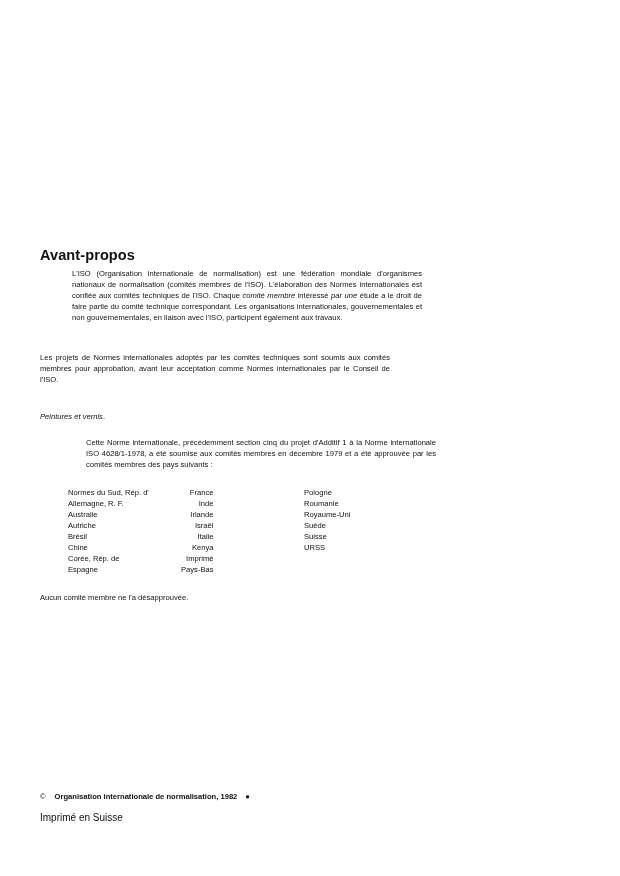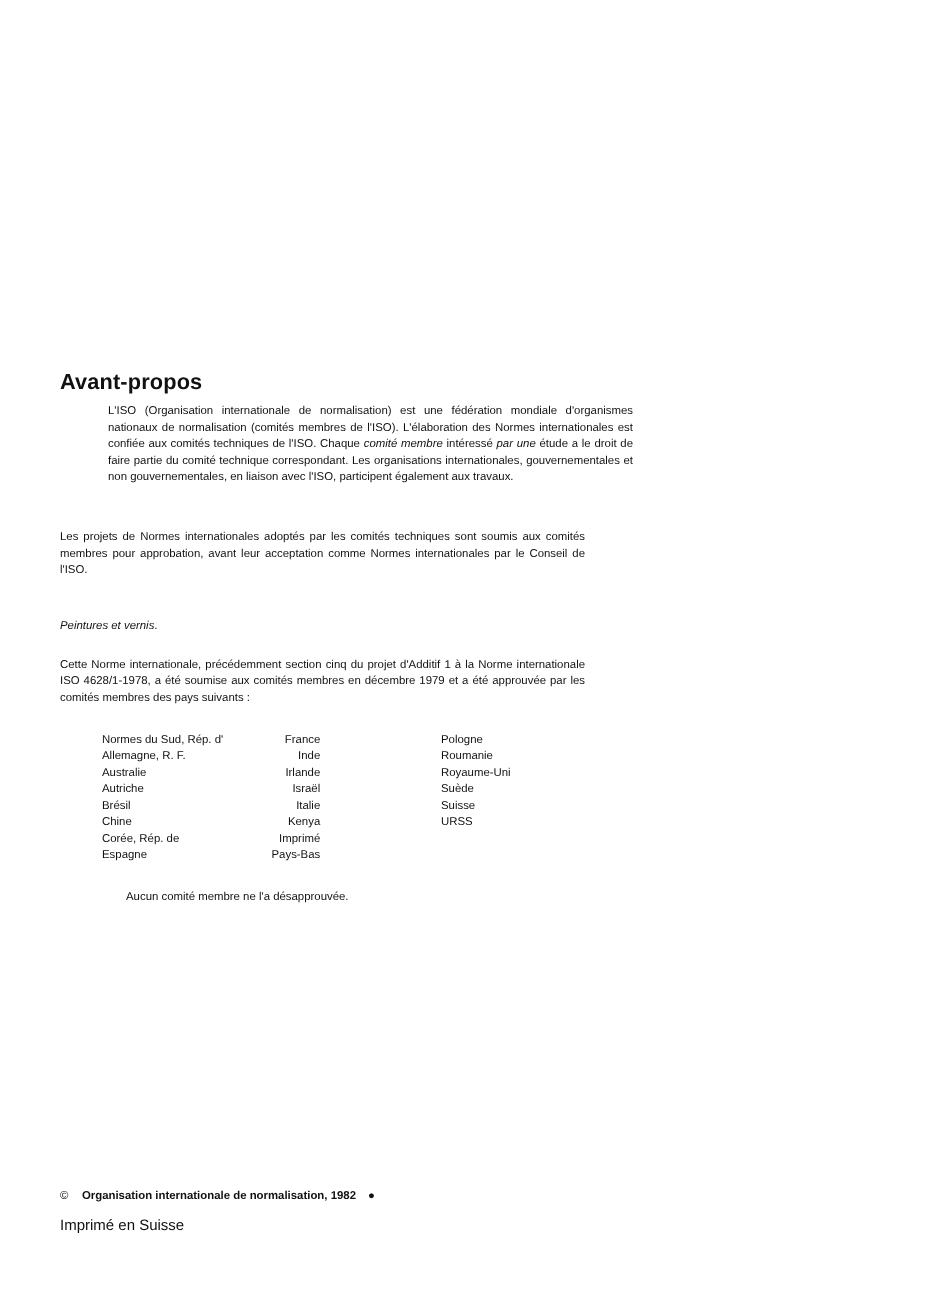--- a/index.html
+++ b/index.html
@@ -11,30 +11,30 @@
     position:absolute; left:40px; top:247px; font-size:14.5px; font-weight:bold; letter-spacing:0.1px;
   }
   .para {
     position:absolute; left:40px; width:350px; font-size:7.6px; line-height:11px;
     text-align:justify; text-align-last:left;
   }
   .para em { font-style:italic; }
   #p1 { top:268px;margin-left:32px; }
   #p2 { top:352px; }
   #p3 { top:400px; }
-  #p4 { top:437px; }
+  #p4 { top:437px;margin-left:46px; }
   .countries {
     position:absolute; left:68px; top:487px; font-size:7.6px; line-height:11px;
   }
   .col { position:absolute; top:0; white-space:nowrap; }
   .col div { height:11px; }
   #c1 { left:0; }
   #c2 { left:113px;text-align:right; }
-  #c3 { left:226px; }
-  #p5 { top:592px;margin-left:44px; }
+  #c3 { left:236px; }
+  #p5 { top:592px; }
   .footer1 {
     position:absolute; left:40px; top:792px; font-size:7.6px; font-weight:bold; white-space:nowrap;
   }
   .footer1 .copy { font-weight:normal; margin-right:9px; }
   .footer1 .bullet { margin-left:8px; }
   .footer2 {
     position:absolute; left:40px; top:812px; font-size:10px; white-space:nowrap;
   }
 </style>
 </head>

